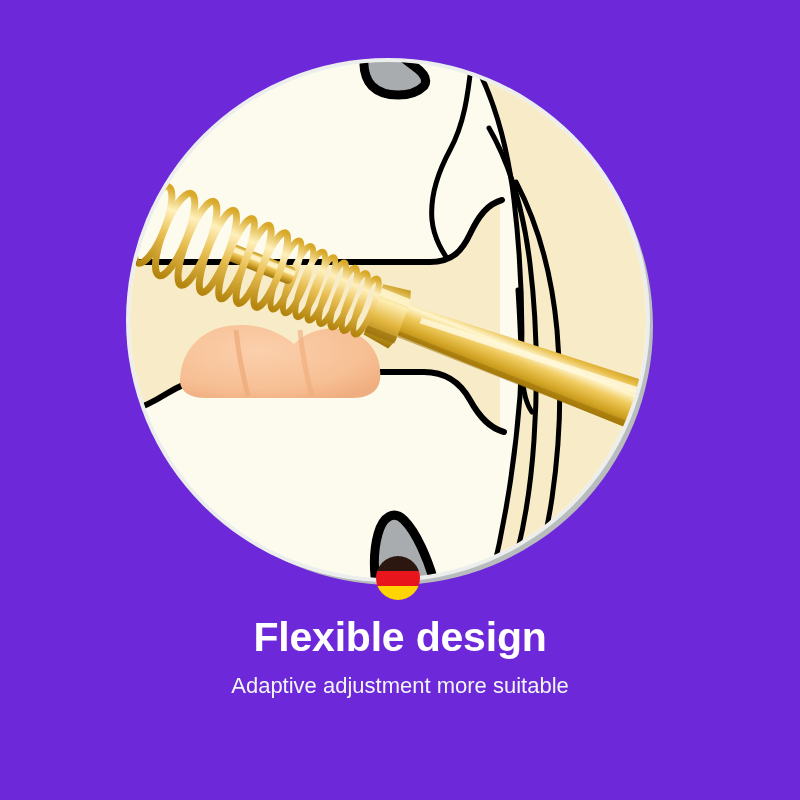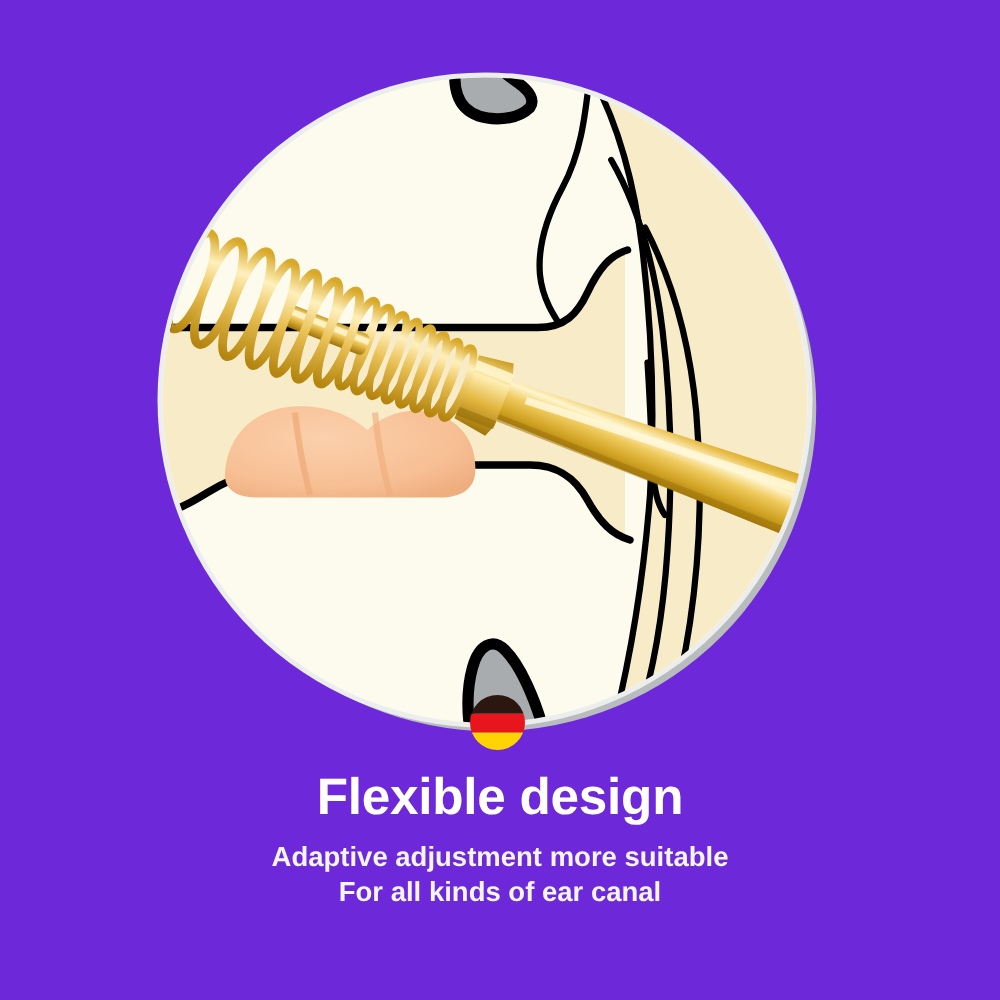--- a/index.html
+++ b/index.html
@@ -37,21 +37,21 @@
   #headline {
     font-size: 41px;
     font-weight: bold;
     color: #ffffff;
     letter-spacing: -0.2px;
     line-height: 50px;
     margin: 0;
   }
   .sub-line {
     font-size: 22px;
-    font-weight: bold;
+    font-weight: normal;
     color: #f2f5f4;
     line-height: 28px;
     margin: 0;
   }
   #sub-block {
     margin-top: 10px;
   }
 </style>
 </head>
 <body>
@@ -240,17 +240,16 @@
         <rect x="376" y="571" width="44" height="15" fill="#e8151c"></rect>
         <rect x="376" y="586" width="44" height="15" fill="#ffd400"></rect>
       </g>
     </g>
   </svg>
 
   <div id="caption">
     <div id="headline">Flexible design</div>
     <div id="sub-block">
       <div class="sub-line">Adaptive adjustment more suitable</div>
-      <div class="sub-line">For all kinds of ear canal</div>
     </div>
   </div>
 
 </div>
 
 </body></html>

